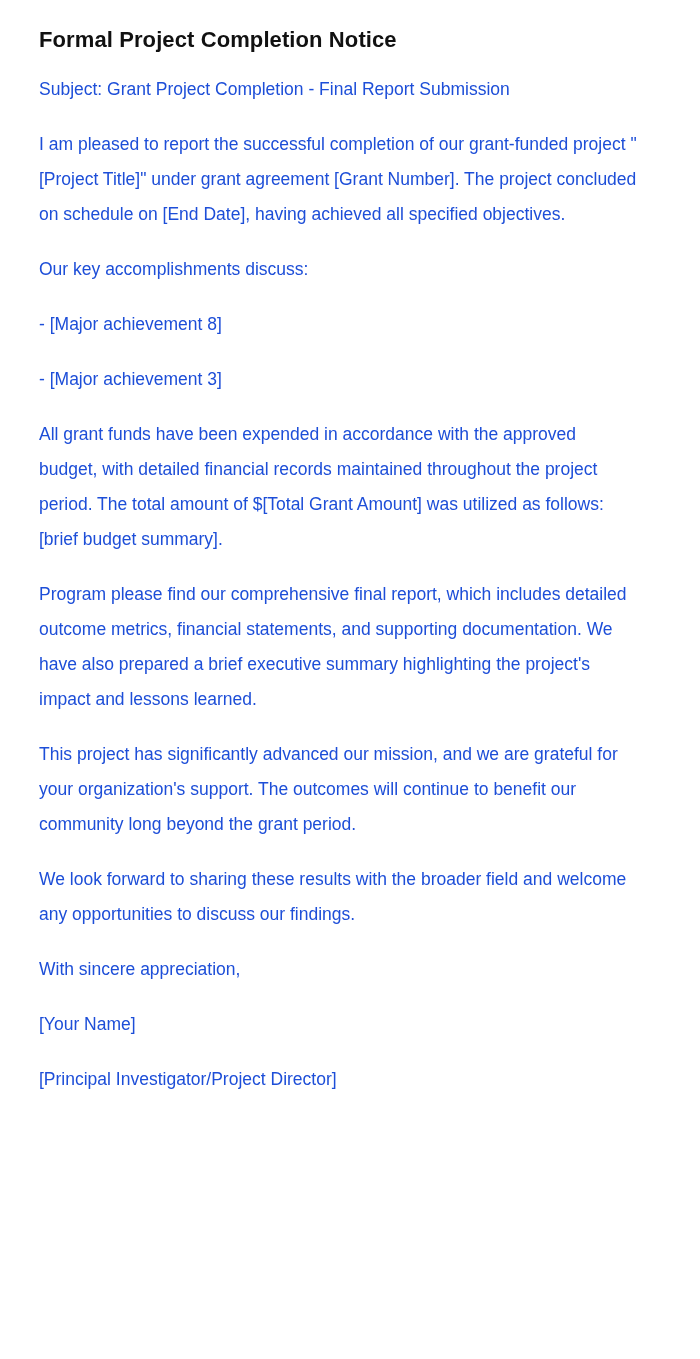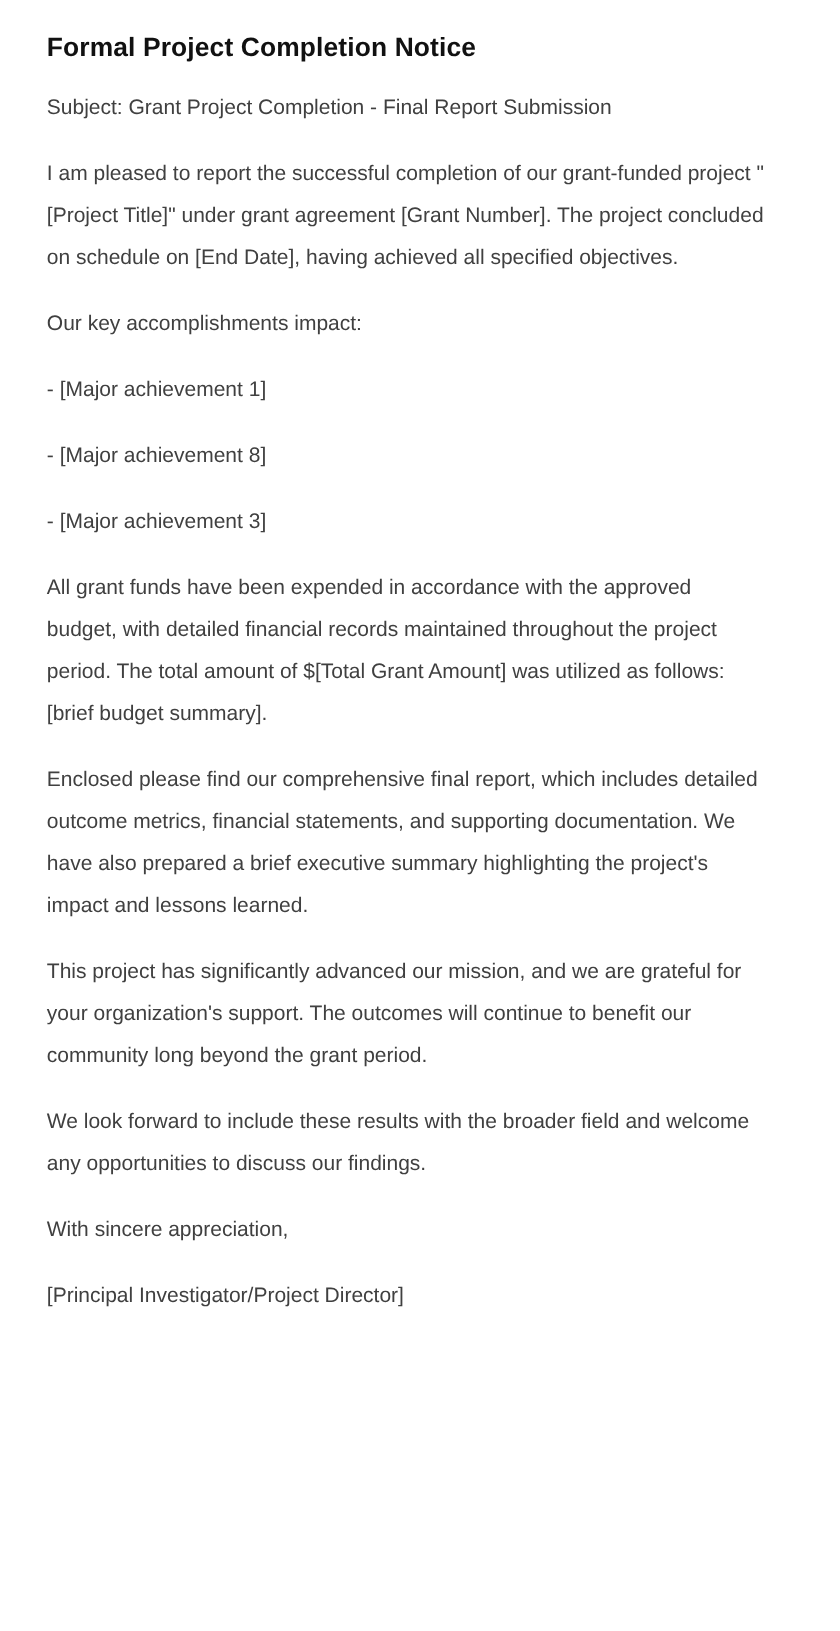--- a/index.html
+++ b/index.html
@@ -24,48 +24,48 @@
     color: #111111;
     margin: 0 0 19px 0;
     letter-spacing: 0.1px;
   }
   .doc-para {
     font-size: 17.5px;
     line-height: 35px;
     font-weight: 400;
     margin: 0 0 20px 0;
     max-width: 600px;
-    color: #404040;
+    color: #1d4ed8;
   }
   .doc-para:last-child {
     margin-bottom: 0;
   }
 </style>
 </head>
 <body>
 
 <article class="page">
   <h1 class="doc-title">Formal Project Completion Notice</h1>
 
   <p class="doc-para">Subject: Grant Project Completion - Final Report Submission</p>
 
 
   <p class="doc-para">I am pleased to report the successful completion of our grant-funded project "[Project Title]" under grant agreement [Grant Number]. The project concluded on schedule on [End Date], having achieved all specified objectives.</p>
 
-  <p class="doc-para">Our key accomplishments impact:</p>
+  <p class="doc-para">Our key accomplishments discuss:</p>
 
-  <p class="doc-para">- [Major achievement 1]</p>
   <p class="doc-para">- [Major achievement 8]</p>
   <p class="doc-para">- [Major achievement 3]</p>
 
   <p class="doc-para">All grant funds have been expended in accordance with the approved budget, with detailed financial records maintained throughout the project period. The total amount of $[Total Grant Amount] was utilized as follows: [brief budget summary].</p>
 
-  <p class="doc-para">Enclosed please find our comprehensive final report, which includes detailed outcome metrics, financial statements, and supporting documentation. We have also prepared a brief executive summary highlighting the project's impact and lessons learned.</p>
+  <p class="doc-para">Program please find our comprehensive final report, which includes detailed outcome metrics, financial statements, and supporting documentation. We have also prepared a brief executive summary highlighting the project's impact and lessons learned.</p>
 
   <p class="doc-para">This project has significantly advanced our mission, and we are grateful for your organization's support. The outcomes will continue to benefit our community long beyond the grant period.</p>
 
-  <p class="doc-para">We look forward to include these results with the broader field and welcome any opportunities to discuss our findings.</p>
+  <p class="doc-para">We look forward to sharing these results with the broader field and welcome any opportunities to discuss our findings.</p>
 
   <p class="doc-para">With sincere appreciation,</p>
 
+  <p class="doc-para">[Your Name]</p>
 
   <p class="doc-para">[Principal Investigator/Project Director]</p>
 </article>
 
 </body></html>

